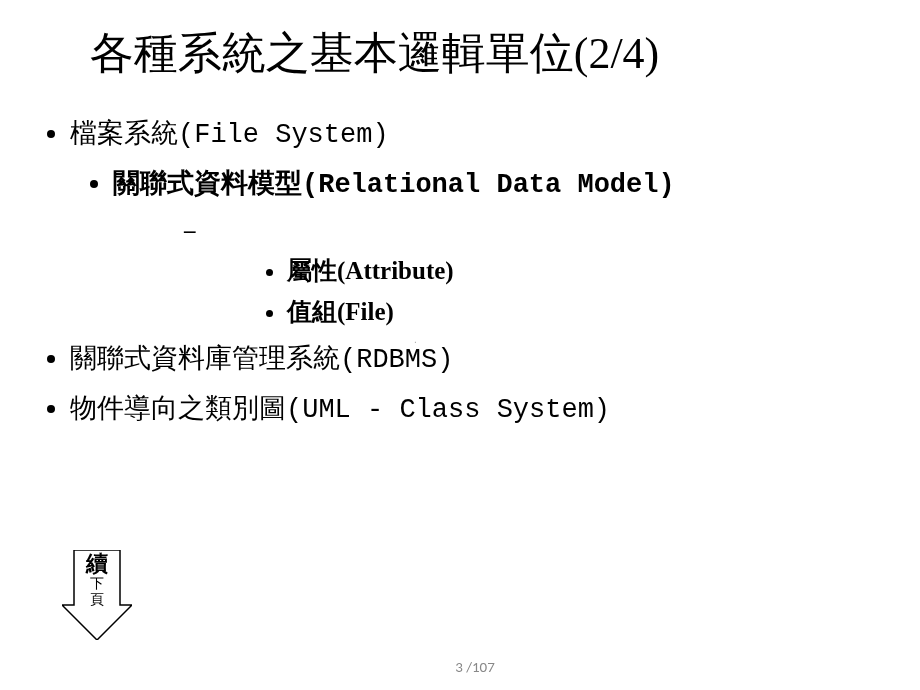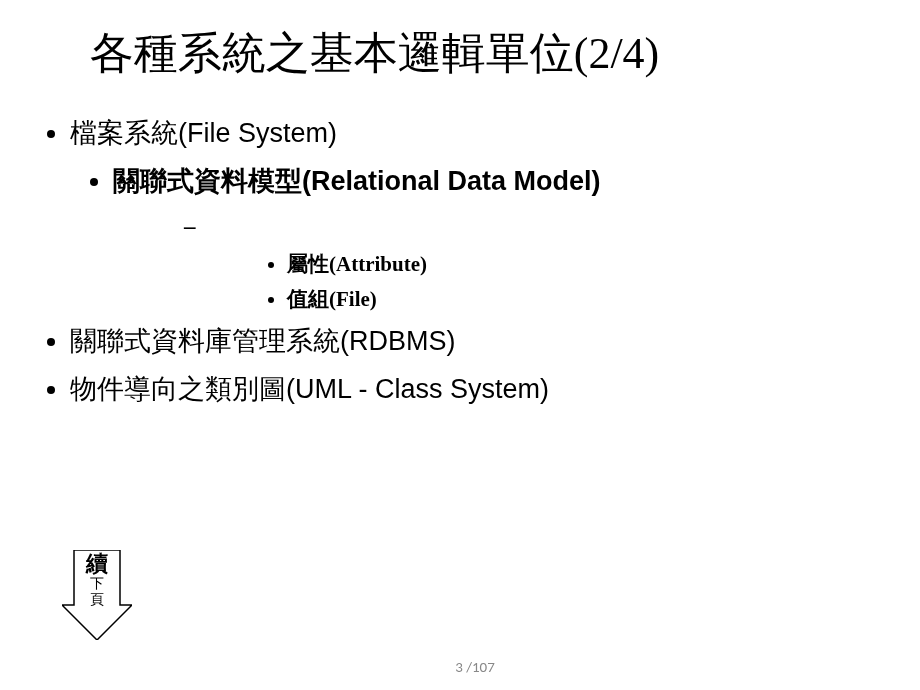--- a/index.html
+++ b/index.html
@@ -33,36 +33,36 @@
     padding: 0;
     font-size: 27px;
     color: #000;
     line-height: 1.55;
   }
   ul.lvl1 > li {
     margin-bottom: 6px;
     font-family: "PMingLiU", "SimSun", serif;
   }
   ul.lvl1 > li > .li-text {
-    font-family: Liberation Sans, sans-serif;
+    font-family: Liberation Mono, monospace;
   }
   ul.lvl2 {
     list-style: none;
     margin: 6px 0 6px 28px;
     padding: 0;
     font-size: 23px;
   }
   ul.lvl2 > li::before {
     content: "– ";
   }
   ul.lvl3 {
     list-style: disc;
     margin: 4px 0 4px 60px;
     padding: 0;
-    font-size: 21px;
+    font-size: 25px;
   }
   ul.lvl3 > li {
     margin-bottom: 2px;
   }
   .bold { font-weight: 700; margin-left: 43px; }
   .arrow-box {
     position: absolute;
     left: 62px;
     bottom: 50px;
     width: 70px;

